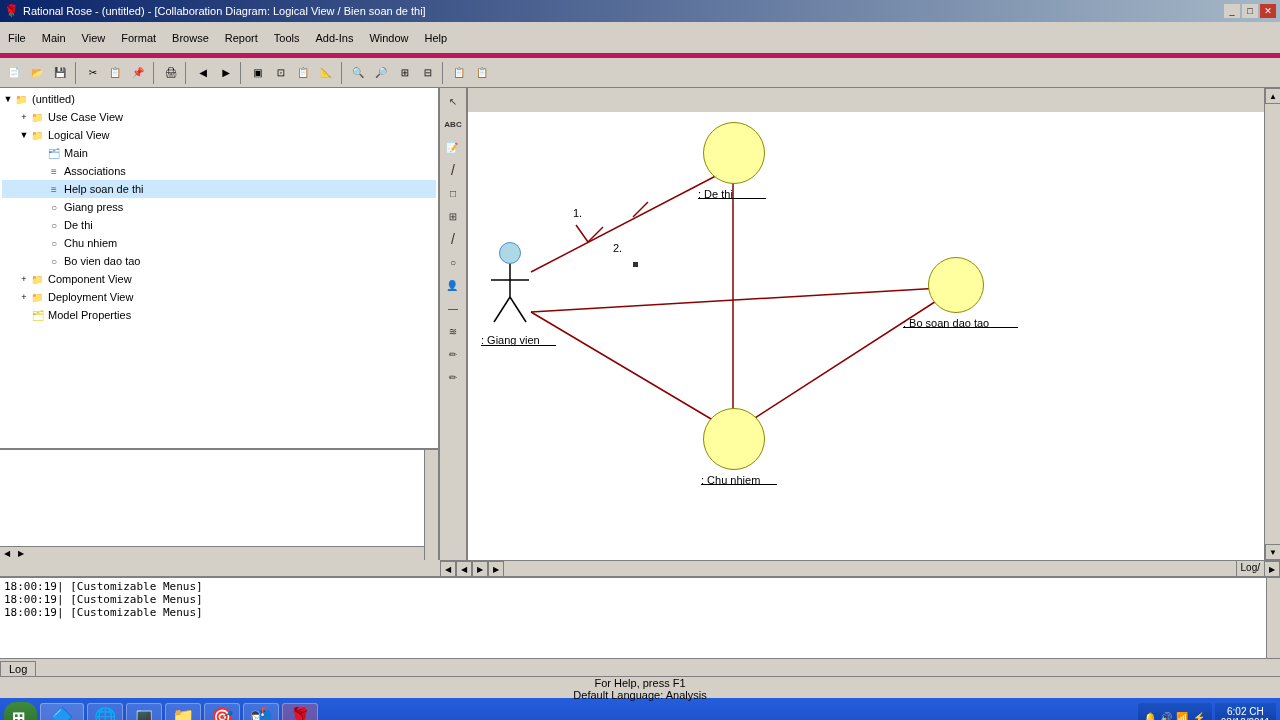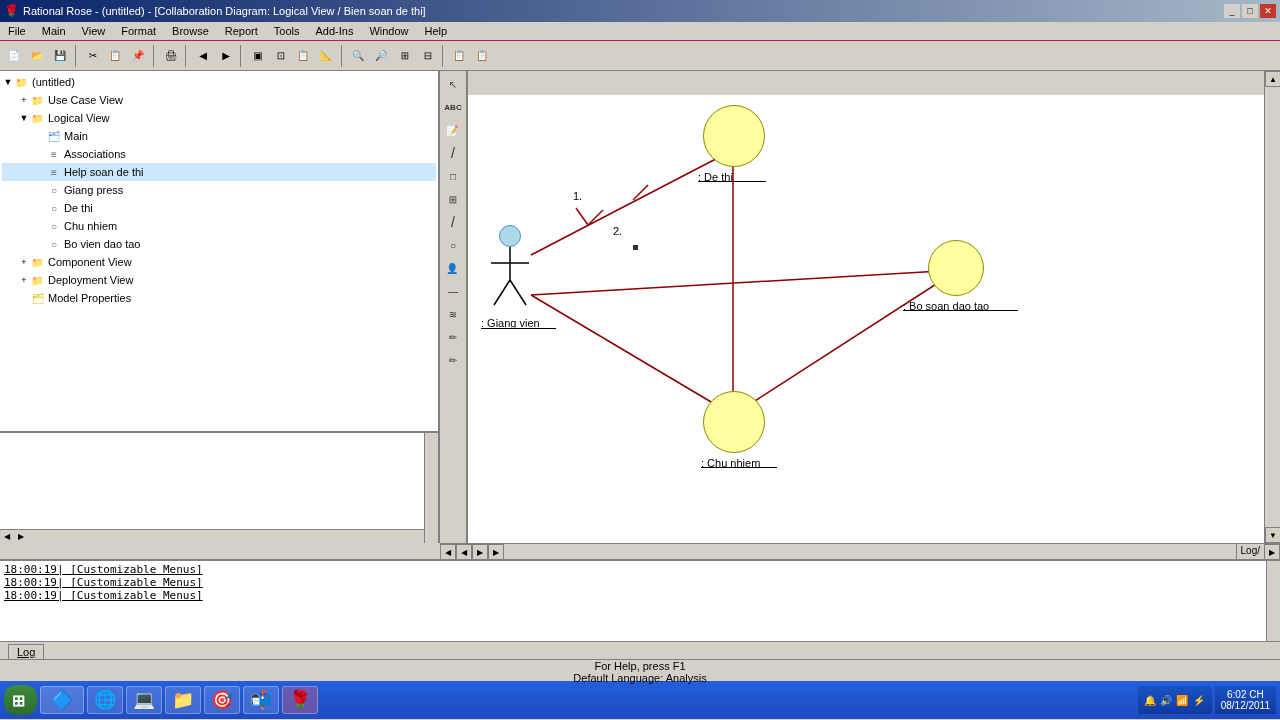--- a/index.html
+++ b/index.html
@@ -17,25 +17,25 @@
     }
     #titlebar .title-left { display: flex; align-items: center; gap: 4px; font-size: 11px; }
     #titlebar .title-controls { display: flex; gap: 2px; }
     #titlebar .title-controls button {
       width: 16px; height: 14px; font-size: 9px; border: none; cursor: pointer;
       background: #d4d0c8; color: black; display: flex; align-items: center; justify-content: center;
     }
 
     
     #menubar {
-      height: 19px;
-      background: #d4d0c8;
-      display: flex;
-      align-items: center;
-      border-bottom: 1px solid #be185d;
+      height: 36px;
+      background: #d4d0c8;
+      display: flex;
+      align-items: center;
+      border-bottom: 5px solid #be185d;
     }
     #menubar .menu-item {
       padding: 2px 8px;
       font-size: 11px;
       cursor: pointer;
       color: #000;
     }
 
     
     #toolbar {
@@ -179,21 +179,20 @@
       align-items: flex-end;
       border-top: 1px solid #808080;
     }
     .log-tab {
       padding: 1px 8px;
       background: #d4d0c8;
       border: 1px solid #808080;
       border-bottom: none;
       font-size: 11px;
       cursor: pointer;
-      margin-left: 8px;
     }
 
     
     #statusbar {
       height: 22px;
       background: #d4d0c8;
       border-top: 1px solid #808080;
       display: flex;
       align-items: center;
       padding: 0 4px;
@@ -513,21 +512,21 @@
 <div id="bottom-scroll-area" style="height:16px; background:#d4d0c8; display:flex; border-top:1px solid #808080; margin-left:440px;">
   <button class="hscroll-btn">◀</button>
   <button class="hscroll-btn">◀</button>
   <button class="hscroll-btn">▶</button>
   <button class="hscroll-btn">▶</button>
   <div style="flex:1; background:#d4d0c8;"></div>
   <span style="padding:1px 4px; font-size:10px; border-left:1px solid #808080;">Log/</span>
   <button class="hscroll-btn">▶</button>
 </div>
 
-<div id="log-panel" style="height:100px; background:white; border-top:2px solid #808080; display:flex; flex-direction:column; position:relative;text-decoration:underline;">
+<div id="log-panel" style="height:100px; background:white; border-top:2px solid #808080; display:flex; flex-direction:column; position:relative;">
   <div id="log-content" style="flex:1; overflow:auto; padding:2px 4px; font-size:11px; font-family:monospace;">
     <div>18:00:19|  [Customizable Menus]</div>
     <div>18:00:19|  [Customizable Menus]</div>
     <div>18:00:19|  [Customizable Menus]</div>
   </div>
 
   <div style="position:absolute; right:0; top:0; bottom:18px; width:14px; background:#d4d0c8; border-left:1px solid #808080;"></div>
   <div id="log-tabs" style="height:18px; background:#d4d0c8; display:flex; align-items:flex-end; border-top:1px solid #808080;">
     <div class="log-tab">Log</div>
   </div>

